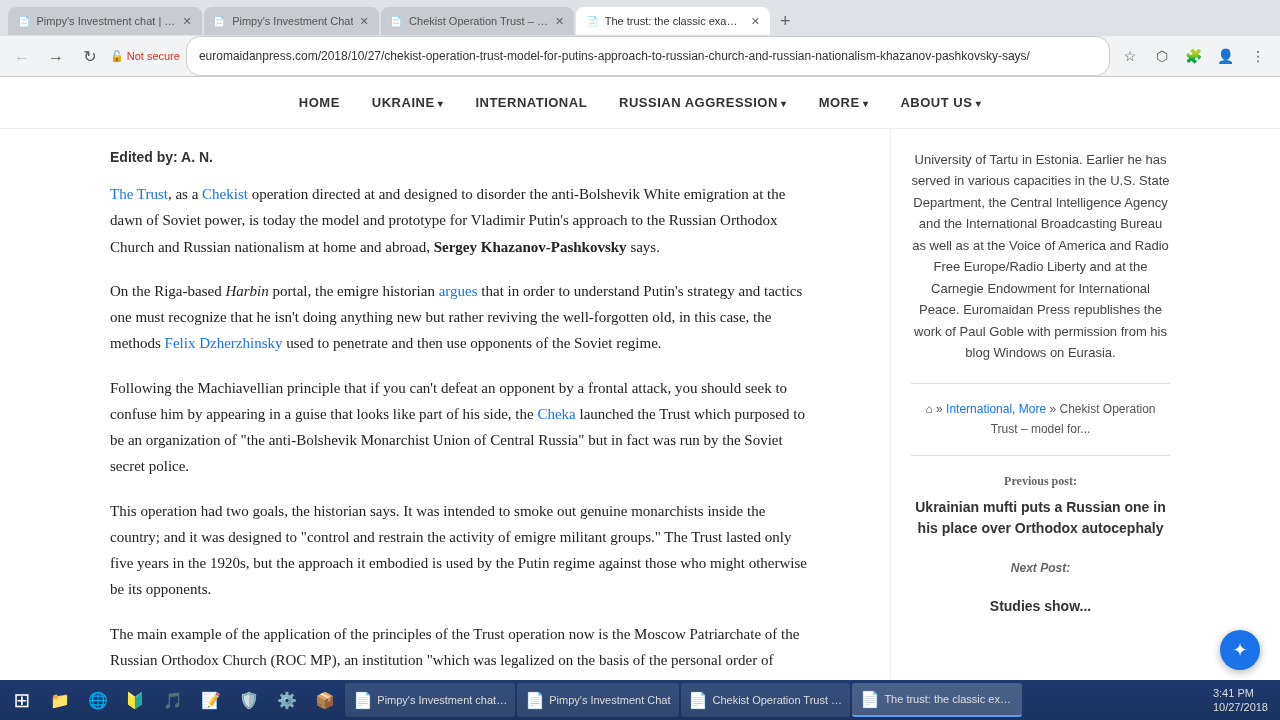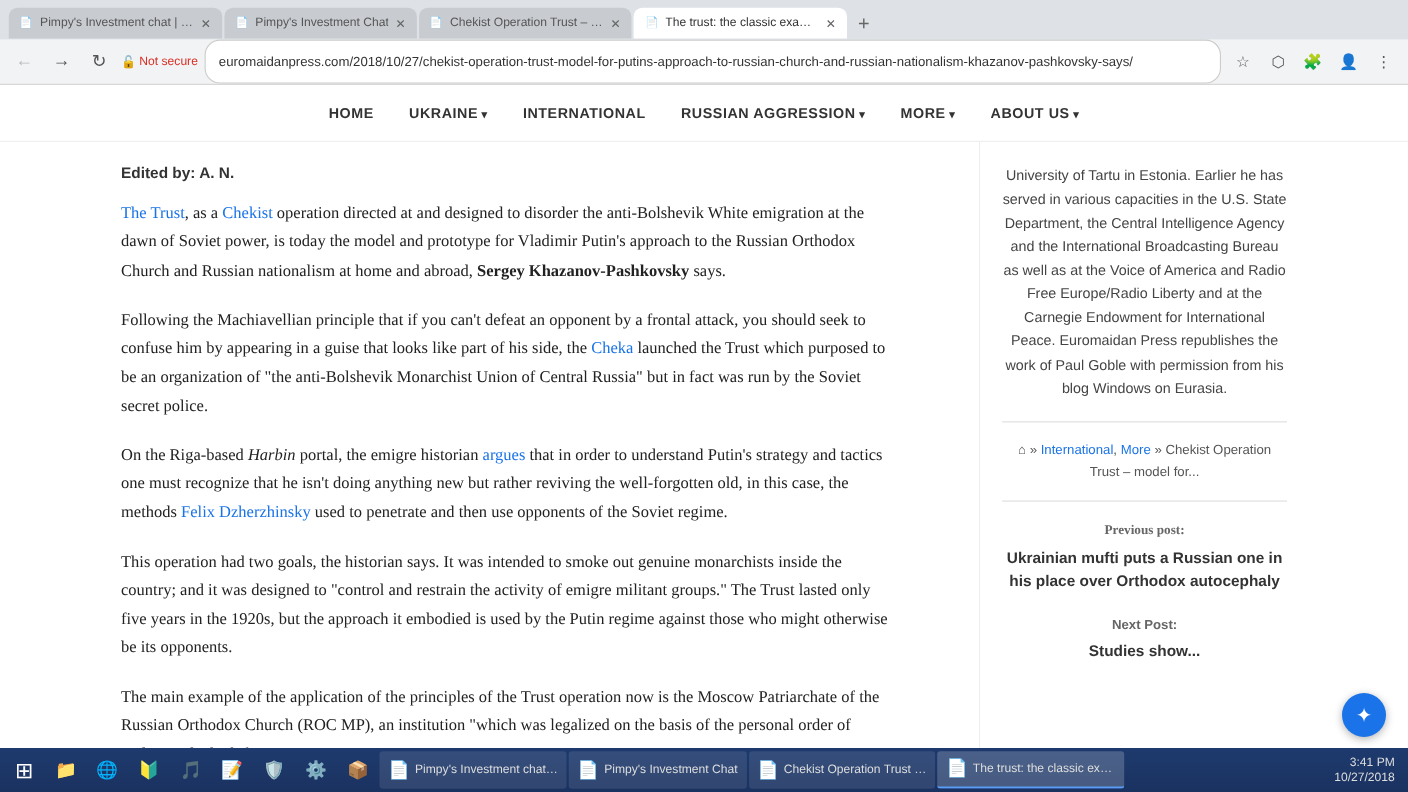--- a/index.html
+++ b/index.html
@@ -190,21 +190,22 @@
     }
     .next-section {
       margin-top: 20px;
       text-align: center;
     }
     .next-label {
       font-size: 12px;
       font-weight: bold;
       color: #666;
       font-family: Arial, sans-serif;
-      margin-bottom: 3px;
+      margin-bottom: 18px;
+      font-style: italic;
     }
 
     
     .floating-btn {
       position: fixed;
       bottom: 50px;
       right: 20px;
       width: 40px;
       height: 40px;
       background: #1a73e8;
@@ -247,21 +248,21 @@
     }
     .taskbar-item.active { background: rgba(255,255,255,0.2); border-bottom: 2px solid #5b9cf6; }
     .taskbar-icon { font-size: 16px; }
     .taskbar-label { font-size: 11px; color: #ddd; font-family: Arial, sans-serif; max-width: 130px; overflow: hidden; white-space: nowrap; text-overflow: ellipsis; }
     .taskbar-spacer { flex: 1; }
     .taskbar-sys {
       display: flex; align-items: center; gap: 8px;
       color: #ddd; font-size: 11px; font-family: Arial, sans-serif;
       padding: 0 8px;
     }
-    .sys-time { text-align: right; line-height: 1.3; }
+    .sys-time { text-align: left; line-height: 1.3; }
   </style>
 </head>
 <body>
 
 <div class="browser-chrome">
 
   <div class="tab-bar">
     <div class="tab inactive">
       <span class="tab-favicon">📄</span>
       <span style="font-family:Arial,sans-serif;font-size:11px;overflow:hidden;text-overflow:ellipsis;white-space:nowrap;max-width:140px;">Pimpy's Investment chat | Fa...</span>
@@ -317,25 +318,25 @@
 
   <div class="content-area">
     <div class="edited-by">Edited by: A. N.</div>
     <div class="article-body">
 
       <p>
         <a href="#">The Trust</a>, as a <a href="#">Chekist</a> operation directed at and designed to disorder the anti-Bolshevik White emigration at the dawn of Soviet power, is today the model and prototype for Vladimir Putin's approach to the Russian Orthodox Church and Russian nationalism at home and abroad, <strong>Sergey Khazanov-Pashkovsky</strong> says.
       </p>
 
       <p>
+        On the Riga-based <em>Harbin</em> portal, the emigre historian <a href="#">argues</a> that in order to understand Putin's strategy and tactics one must recognize that he isn't doing anything new but rather reviving the well-forgotten old, in this case, the methods <a href="#">Felix Dzherzhinsky</a> used to penetrate and then use opponents of the Soviet regime.
+      </p>
+
+      <p>
         Following the Machiavellian principle that if you can't defeat an opponent by a frontal attack, you should seek to confuse him by appearing in a guise that looks like part of his side, the <a href="#">Cheka</a> launched the Trust which purposed to be an organization of "the anti-Bolshevik Monarchist Union of Central Russia" but in fact was run by the Soviet secret police.
-      </p>
-
-      <p>
-        On the Riga-based <em>Harbin</em> portal, the emigre historian <a href="#">argues</a> that in order to understand Putin's strategy and tactics one must recognize that he isn't doing anything new but rather reviving the well-forgotten old, in this case, the methods <a href="#">Felix Dzherzhinsky</a> used to penetrate and then use opponents of the Soviet regime.
       </p>
 
       <p>
         This operation had two goals, the historian says. It was intended to smoke out genuine monarchists inside the country; and it was designed to "control and restrain the activity of emigre militant groups." The Trust lasted only five years in the 1920s, but the approach it embodied is used by the Putin regime against those who might otherwise be its opponents.
       </p>
 
       <p>
         The main example of the application of the principles of the Trust operation now is the Moscow Patriarchate of the Russian Orthodox Church (ROC MP), an institution "which was legalized on the basis of the personal order of Stalin" and which for many years was
       </p>
     </div>

